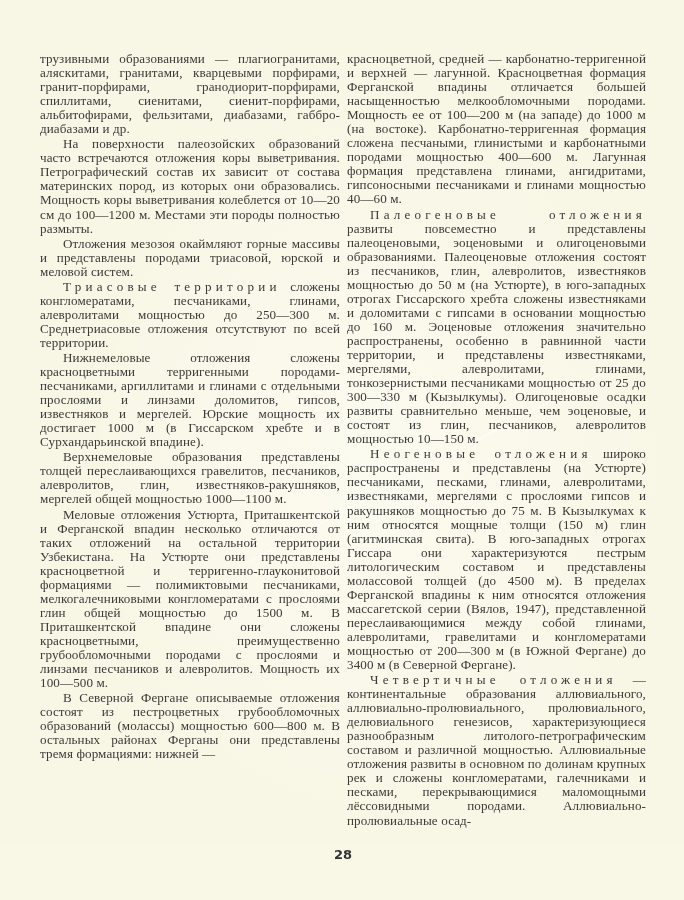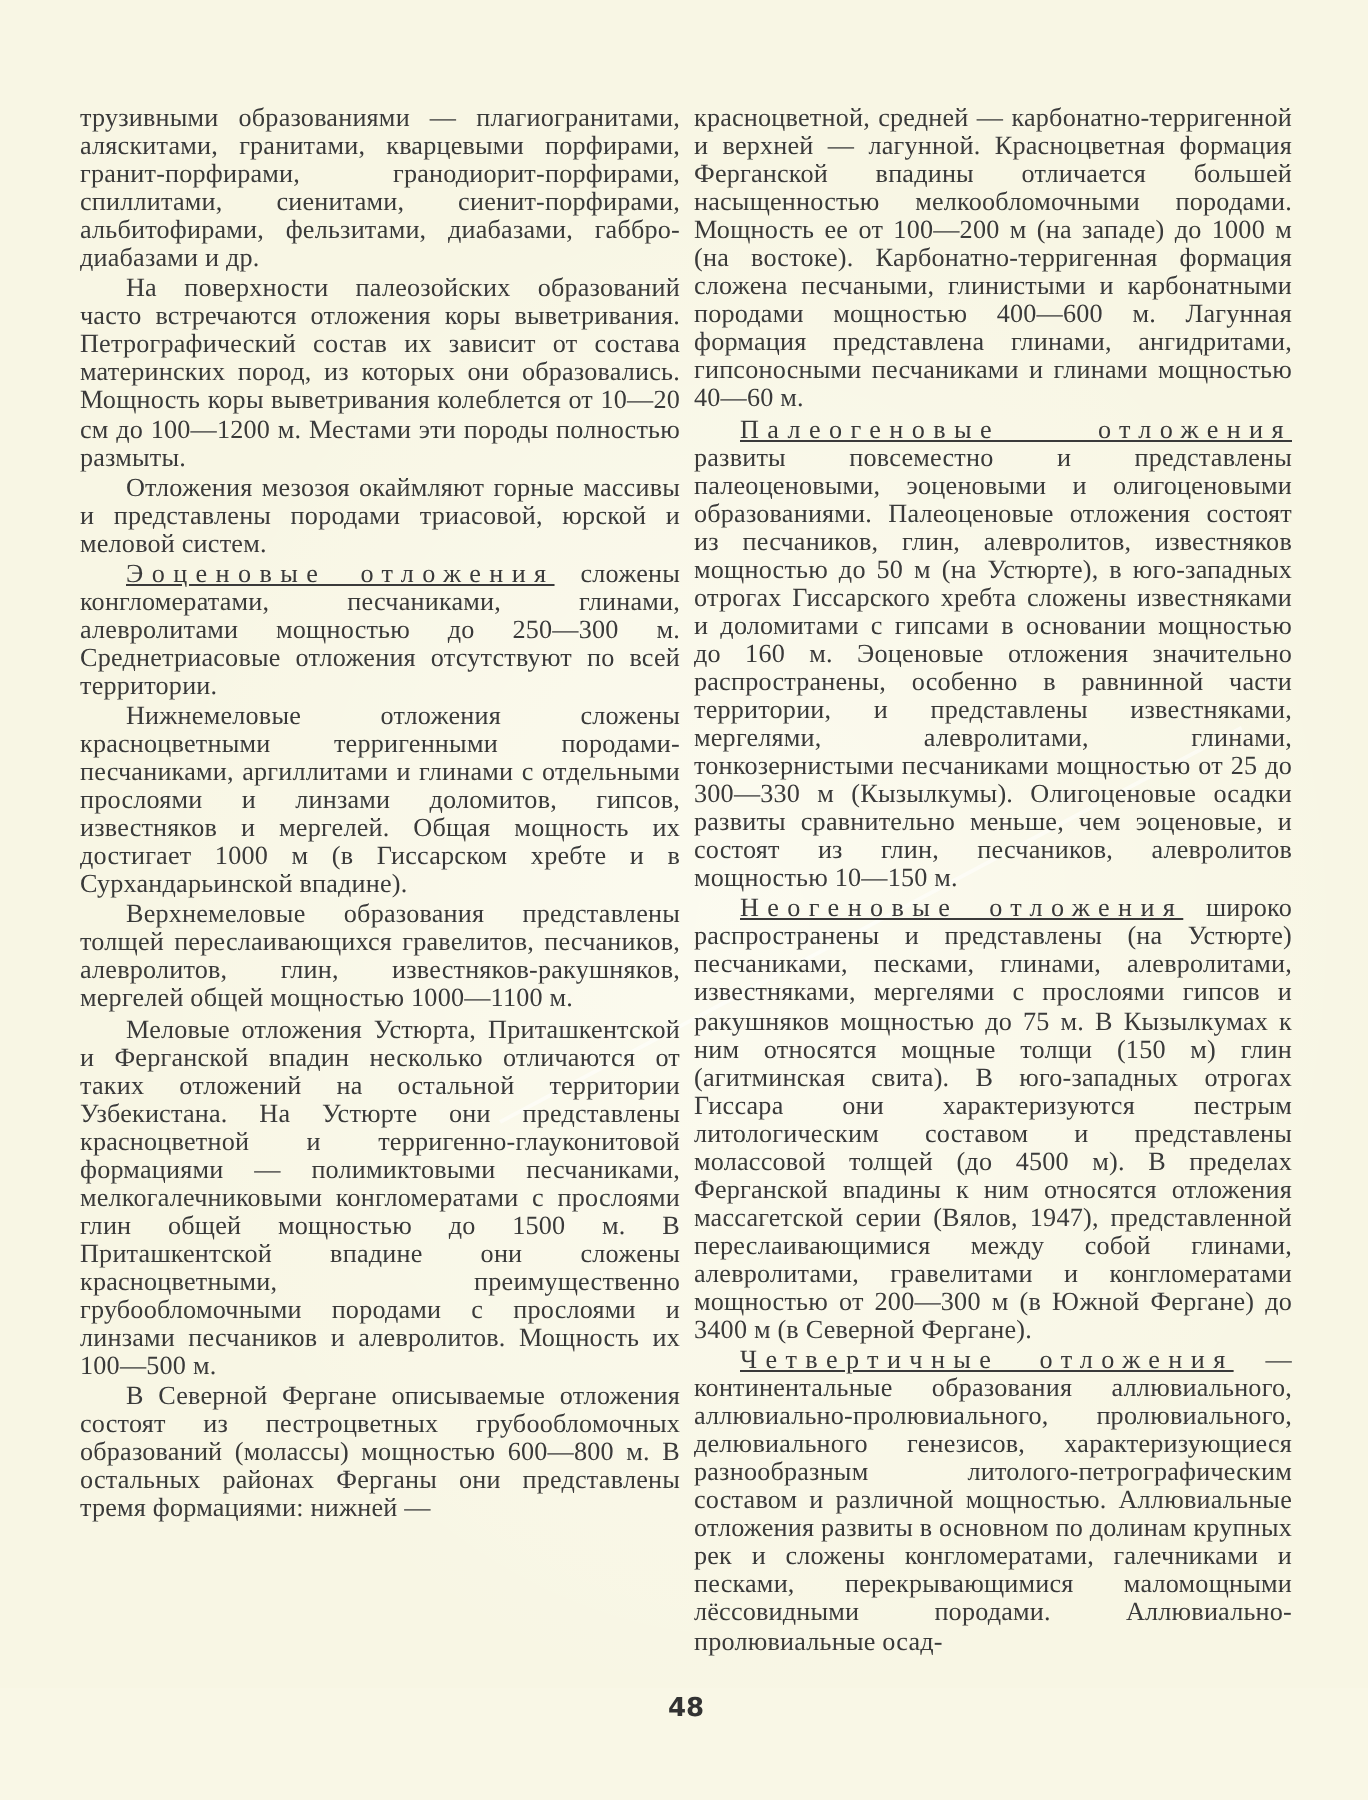--- a/index.html
+++ b/index.html
@@ -43,21 +43,20 @@
     .col-left { left: 40px; }
     .col-right { left: 347px; width: 299px; }
     .para {
       margin: 0;
       text-indent: 0;
     }
     .para.indent { text-indent: 23px; }
     .para + .para { margin-top: 1px; }
     .spaced {
       letter-spacing: 4.2px;
-      text-decoration: underline;
     }
     .page-number {
       position: absolute;
       left: 334px;
       top: 847px;
       font-size: 13px;
       font-weight: bold;
       font-family: "DejaVu Sans", sans-serif;
       color: #333;
     }
@@ -65,28 +64,28 @@
 </head>
 <body>
 
 <div class="page">
   <div class="fold"></div>
 
   <div class="column col-left">
     <p class="para"><span>трузивными образованиями — плагиогранитами, аляскитами, гранитами, кварцевыми порфирами, гранит-порфирами, гранодиорит-порфирами, спиллитами, сиенитами, сиенит-порфирами, альбитофирами, фельзитами, диабазами, габбро-диабазами и др.</span></p>
     <p class="para indent"><span>На поверхности палеозойских образований часто встречаются отложения коры выветривания. Петрографический состав их зависит от состава материнских пород, из которых они образовались. Мощность коры выветривания колеблется от 10—20 см до 100—1200 м. Местами эти породы полностью размыты.</span></p>
     <p class="para indent"><span>Отложения мезозоя окаймляют горные массивы и представлены породами триасовой, юрской и меловой систем.</span></p>
-    <p class="para indent"><span class="spaced">Эоценовые отложения</span><span> сложены конгломератами, песчаниками, глинами, алевролитами мощностью до 250—300 м. Среднетриасовые отложения отсутствуют по всей территории.</span></p>
-    <p class="para indent"><span>Нижнемеловые отложения сложены красноцветными терригенными породами-песчаниками, аргиллитами и глинами с отдельными прослоями и линзами доломитов, гипсов, известняков и мергелей. Общая мощность их достигает 1000 м (в Гиссарском хребте и в Сурхандарьинской впадине).</span></p>
+    <p class="para indent"><span class="spaced">Триасовые территории</span><span> сложены конгломератами, песчаниками, глинами, алевролитами мощностью до 250—300 м. Среднетриасовые отложения отсутствуют по всей территории.</span></p>
+    <p class="para indent"><span>Нижнемеловые отложения сложены красноцветными терригенными породами-песчаниками, аргиллитами и глинами с отдельными прослоями и линзами доломитов, гипсов, известняков и мергелей. Юрские мощность их достигает 1000 м (в Гиссарском хребте и в Сурхандарьинской впадине).</span></p>
     <p class="para indent"><span>Верхнемеловые образования представлены толщей переслаивающихся гравелитов, песчаников, алевролитов, глин, известняков-ракушняков, мергелей общей мощностью 1000—1100 м.</span></p>
     <p class="para indent"><span>Меловые отложения Устюрта, Приташкентской и Ферганской впадин несколько отличаются от таких отложений на остальной территории Узбекистана. На Устюрте они представлены красноцветной и терригенно-глауконитовой формациями — полимиктовыми песчаниками, мелкогалечниковыми конгломератами с прослоями глин общей мощностью до 1500 м. В Приташкентской впадине они сложены красноцветными, преимущественно грубообломочными породами с прослоями и линзами песчаников и алевролитов. Мощность их 100—500 м.</span></p>
     <p class="para indent"><span>В Северной Фергане описываемые отложения состоят из пестроцветных грубообломочных образований (молассы) мощностью 600—800 м. В остальных районах Ферганы они представлены тремя формациями: нижней —</span></p>
   </div>
 
   <div class="column col-right">
     <p class="para"><span>красноцветной, средней — карбонатно-терригенной и верхней — лагунной. Красноцветная формация Ферганской впадины отличается большей насыщенностью мелкообломочными породами. Мощность ее от 100—200 м (на западе) до 1000 м (на востоке). Карбонатно-терригенная формация сложена песчаными, глинистыми и карбонатными породами мощностью 400—600 м. Лагунная формация представлена глинами, ангидритами, гипсоносными песчаниками и глинами мощностью 40—60 м.</span></p>
     <p class="para indent"><span class="spaced">Палеогеновые отложения</span><span> развиты повсеместно и представлены палеоценовыми, эоценовыми и олигоценовыми образованиями. Палеоценовые отложения состоят из песчаников, глин, алевролитов, известняков мощностью до 50 м (на Устюрте), в юго-западных отрогах Гиссарского хребта сложены известняками и доломитами с гипсами в основании мощностью до 160 м. Эоценовые отложения значительно распространены, особенно в равнинной части территории, и представлены известняками, мергелями, алевролитами, глинами, тонкозернистыми песчаниками мощностью от 25 до 300—330 м (Кызылкумы). Олигоценовые осадки развиты сравнительно меньше, чем эоценовые, и состоят из глин, песчаников, алевролитов мощностью 10—150 м.</span></p>
     <p class="para indent"><span class="spaced">Неогеновые отложения</span><span> широко распространены и представлены (на Устюрте) песчаниками, песками, глинами, алевролитами, известняками, мергелями с прослоями гипсов и ракушняков мощностью до 75 м. В Кызылкумах к ним относятся мощные толщи (150 м) глин (агитминская свита). В юго-западных отрогах Гиссара они характеризуются пестрым литологическим составом и представлены молассовой толщей (до 4500 м). В пределах Ферганской впадины к ним относятся отложения массагетской серии (Вялов, 1947), представленной переслаивающимися между собой глинами, алевролитами, гравелитами и конгломератами мощностью от 200—300 м (в Южной Фергане) до 3400 м (в Северной Фергане).</span></p>
     <p class="para indent"><span class="spaced">Четвертичные отложения</span><span> — континентальные образования аллювиального, аллювиально-пролювиального, пролювиального, делювиального генезисов, характеризующиеся разнообразным литолого-петрографическим составом и различной мощностью. Аллювиальные отложения развиты в основном по долинам крупных рек и сложены конгломератами, галечниками и песками, перекрывающимися маломощными лёссовидными породами. Аллювиально-пролювиальные осад-</span></p>
   </div>
 
-  <div class="page-number">48</div>
+  <div class="page-number">28</div>
 </div>
 
 </body></html>

